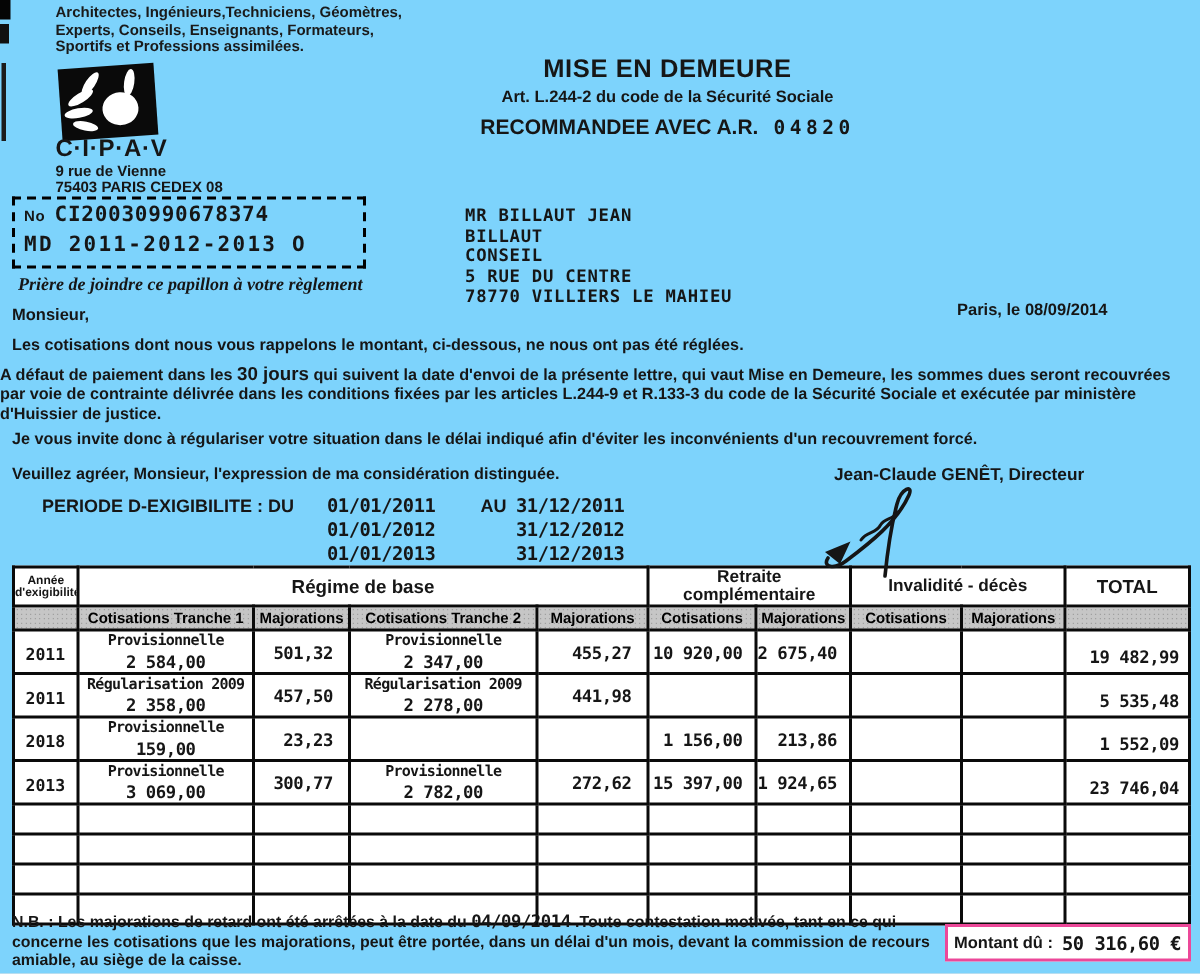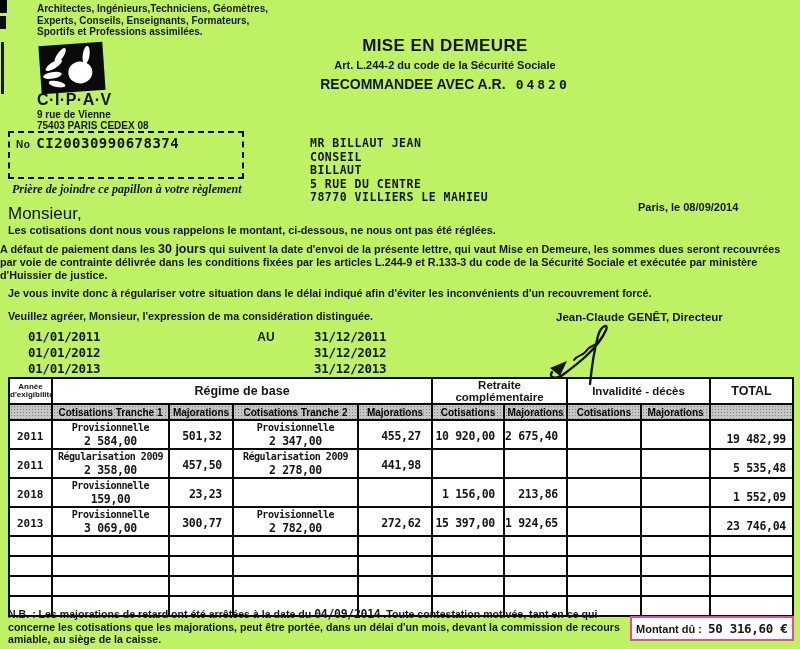--- a/index.html
+++ b/index.html
@@ -1,16 +1,16 @@
 <!DOCTYPE html>
 <html><head>
 <meta charset="utf-8">
 <style>
   html,body{margin:0;padding:0;background:#e8e8e8;}
-  .page{position:relative;width:800px;height:649px;background:#bef264;overflow:hidden;
+  .page{position:relative;width:800px;height:649px;background:#7dd3fc;overflow:hidden;
         font-family:"Liberation Sans",sans-serif;color:#161616;}
   .abs{position:absolute;}
   .mono{font-family:"DejaVu Sans Mono",monospace;font-weight:700;}
   
   .art1{left:0;top:0;width:7px;height:13px;background:#050505;}
   .art2{left:0;top:16px;width:6px;height:13px;background:#101010;}
   .art3{left:1px;top:42px;width:3px;height:52px;background:#1b1b1b;}
   
   .professions{left:37px;top:3px;font-size:10px;font-weight:700;line-height:11.5px;color:#1a1a1a;}
   .logo{left:40px;top:44px;width:64px;height:48px;background:#0a0a0a;transform:rotate(-4deg);}
@@ -24,21 +24,21 @@
   .doc-registered{margin-top:5px;font-size:14px;font-weight:800;}
   .doc-registered .num{font-size:13px;letter-spacing:3px;margin-left:10px;text-align:right;}
   
   .ref-box{left:8px;top:131px;width:236px;height:48px;border:2.5px dashed #000;
            box-sizing:border-box;padding:2px 6px;}
   .ref-line1{font-size:14px;letter-spacing:.5px;}
   .ref-line1 .no{font-size:10px;font-weight:700;font-family:"Liberation Sans",sans-serif;margin-right:6px;}
   .ref-line2{font-size:14px;letter-spacing:1.5px;margin-top:4px;}
   .ref-note{left:12px;top:182px;font-family:"Liberation Serif",serif;font-style:italic;
             font-weight:700;font-size:12px;}
-  .salutation{left:8px;top:204px;font-size:17px;font-weight:400;}
+  .salutation{left:8px;top:204px;font-size:11px;font-weight:700;}
   
   .recipient{left:310px;top:137px;font-size:11.5px;line-height:13.6px;letter-spacing:.5px;}
   .date-line{left:638px;top:201px;font-size:11px;font-weight:600;}
   
   .p{font-size:10.8px;line-height:13.2px;font-weight:600;margin:0;}
   .p1{left:8px;top:224px;width:780px;}
   .p2{left:0;top:243px;width:788px;}
   .p2 .b30{font-weight:800;font-size:12.5px;}
   .p3{left:8px;top:287px;width:780px;}
   .p4{left:8px;top:310px;width:520px;}
@@ -121,47 +121,49 @@
     <div class="doc-subtitle">Art. L.244-2 du code de la Sécurité Sociale</div>
     <div class="doc-registered">
       <span>RECOMMANDEE AVEC A.R.</span><span class="num mono">04820</span>
     </div>
   </div>
 
   <div class="abs ref-box">
     <div class="ref-line1 mono">
       <span class="no">No</span><span>CI20030990678374</span>
     </div>
+    <div class="ref-line2 mono">MD 2011-2012-2013 O</div>
   </div>
   <div class="abs ref-note">Prière de joindre ce papillon à votre règlement</div>
 
   <div class="abs recipient mono">
     <div>MR BILLAUT JEAN</div>
+    <div>BILLAUT</div>
     <div>CONSEIL</div>
-    <div>BILLAUT</div>
     <div>5 RUE DU CENTRE</div>
     <div>78770 VILLIERS LE MAHIEU</div>
   </div>
 
   <div class="abs date-line">Paris, le 08/09/2014</div>
   <div class="abs salutation">Monsieur,</div>
 
   <p class="abs p p1">Les cotisations dont nous vous rappelons le montant, ci-dessous, ne nous ont pas été réglées.</p>
   <p class="abs p p2"><span>A défaut de paiement dans les </span><span class="b30">30 jours</span><span> qui suivent la date d'envoi de la présente lettre, qui vaut Mise en Demeure, les sommes dues seront recouvrées par voie de contrainte délivrée dans les conditions fixées par les articles L.244-9 et R.133-3 du code de la Sécurité Sociale et exécutée par ministère d'Huissier de justice.</span></p>
   <p class="abs p p3">Je vous invite donc à régulariser votre situation dans le délai indiqué afin d'éviter les inconvénients d'un recouvrement forcé.</p>
   <p class="abs p p4">Veuillez agréer, Monsieur, l'expression de ma considération distinguée.</p>
 
   <div class="abs signatory">Jean-Claude GENÊT, Directeur</div>
   <svg class="abs signature" viewBox="0 0 110 68">
     <path d="M10 50 L27 43 L20 58 Z" fill="#151515"></path>
     <path d="M12 54 C 8 60, 16 62, 24 56 C 40 44, 58 30, 66 12 C 69 5, 61 7, 58 18 C 54 33, 52 46, 50 66" fill="none" stroke="#151515" stroke-width="2.4" stroke-linecap="round"></path>
     <path d="M34 42 C 38 36, 44 38, 47 32 C 50 27, 55 29, 59 23" fill="none" stroke="#151515" stroke-width="2" stroke-linecap="round"></path>
   </svg>
 
   <div class="abs period">
+    <div class="plabel">PERIODE D-EXIGIBILITE : DU</div>
     <div class="pdate">01/01/2011</div>
     <div class="pau">AU</div>
     <div class="pdate">31/12/2011</div>
     <div></div>
     <div class="pdate">01/01/2012</div>
     <div></div>
     <div class="pdate">31/12/2012</div>
     <div></div>
     <div class="pdate">01/01/2013</div>
     <div></div>

